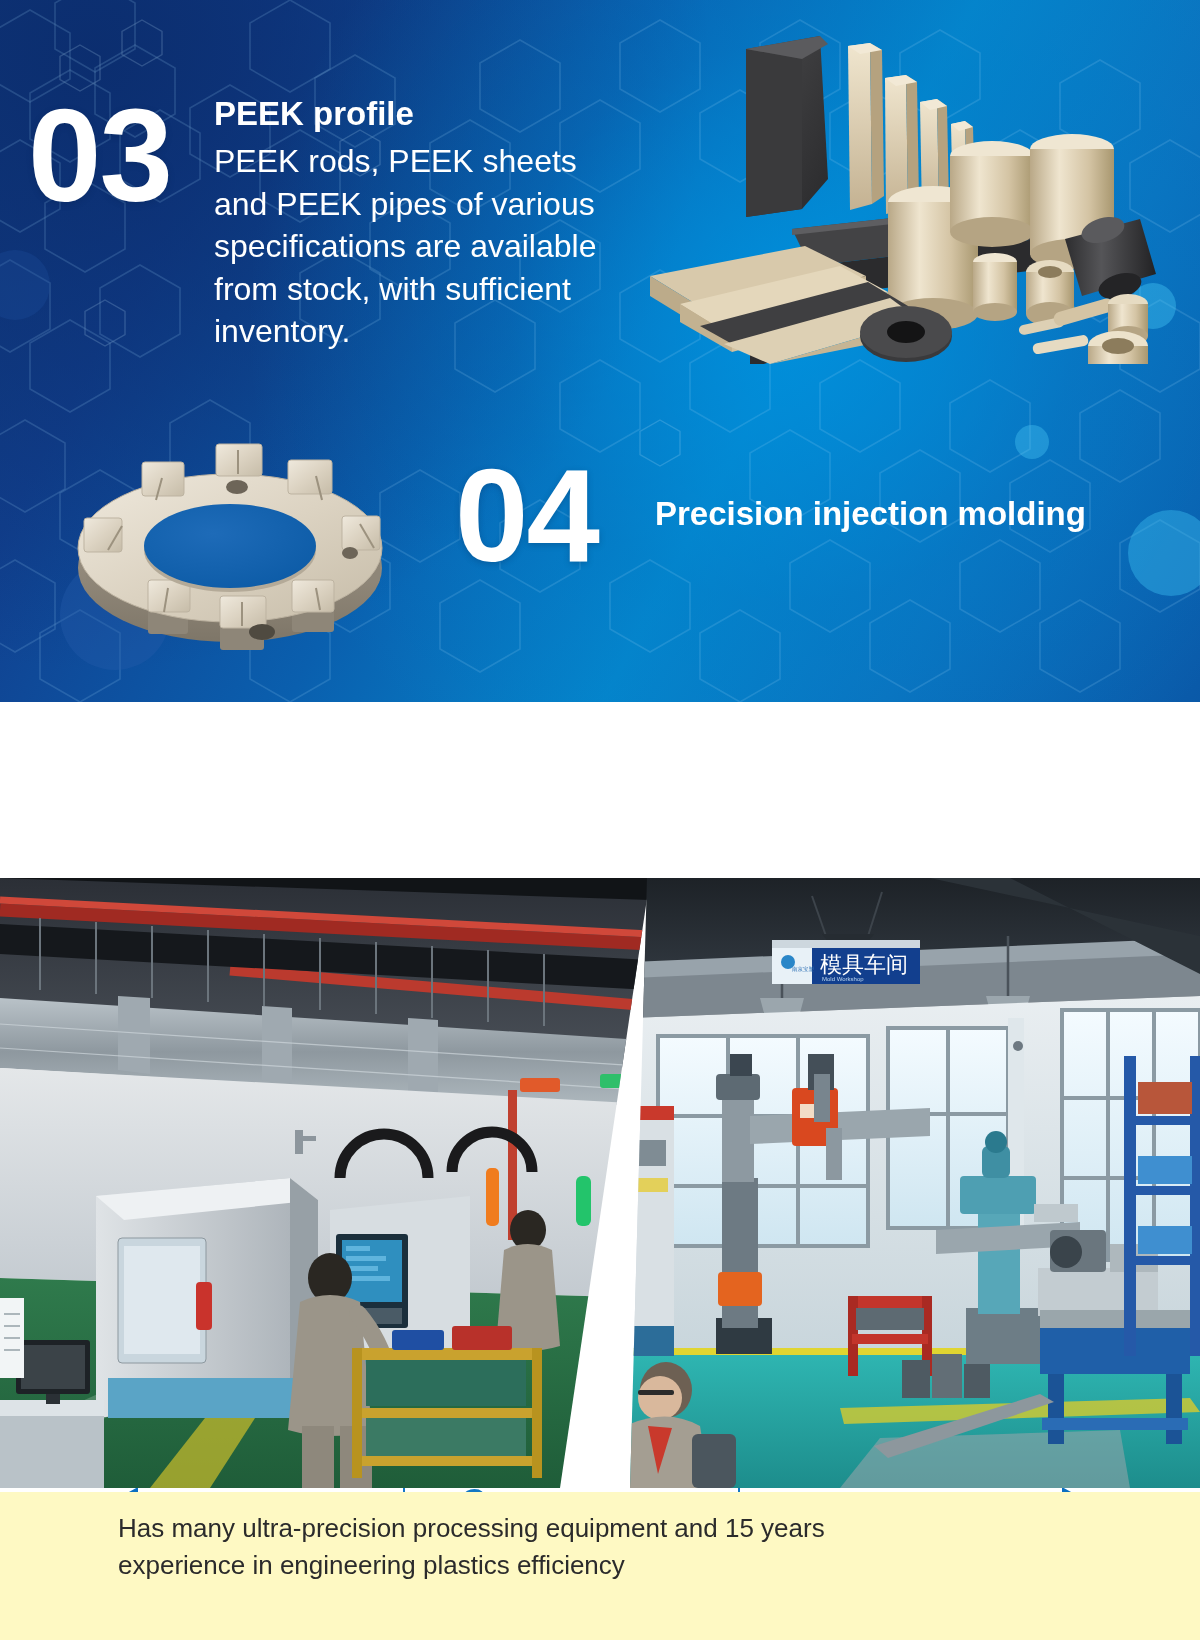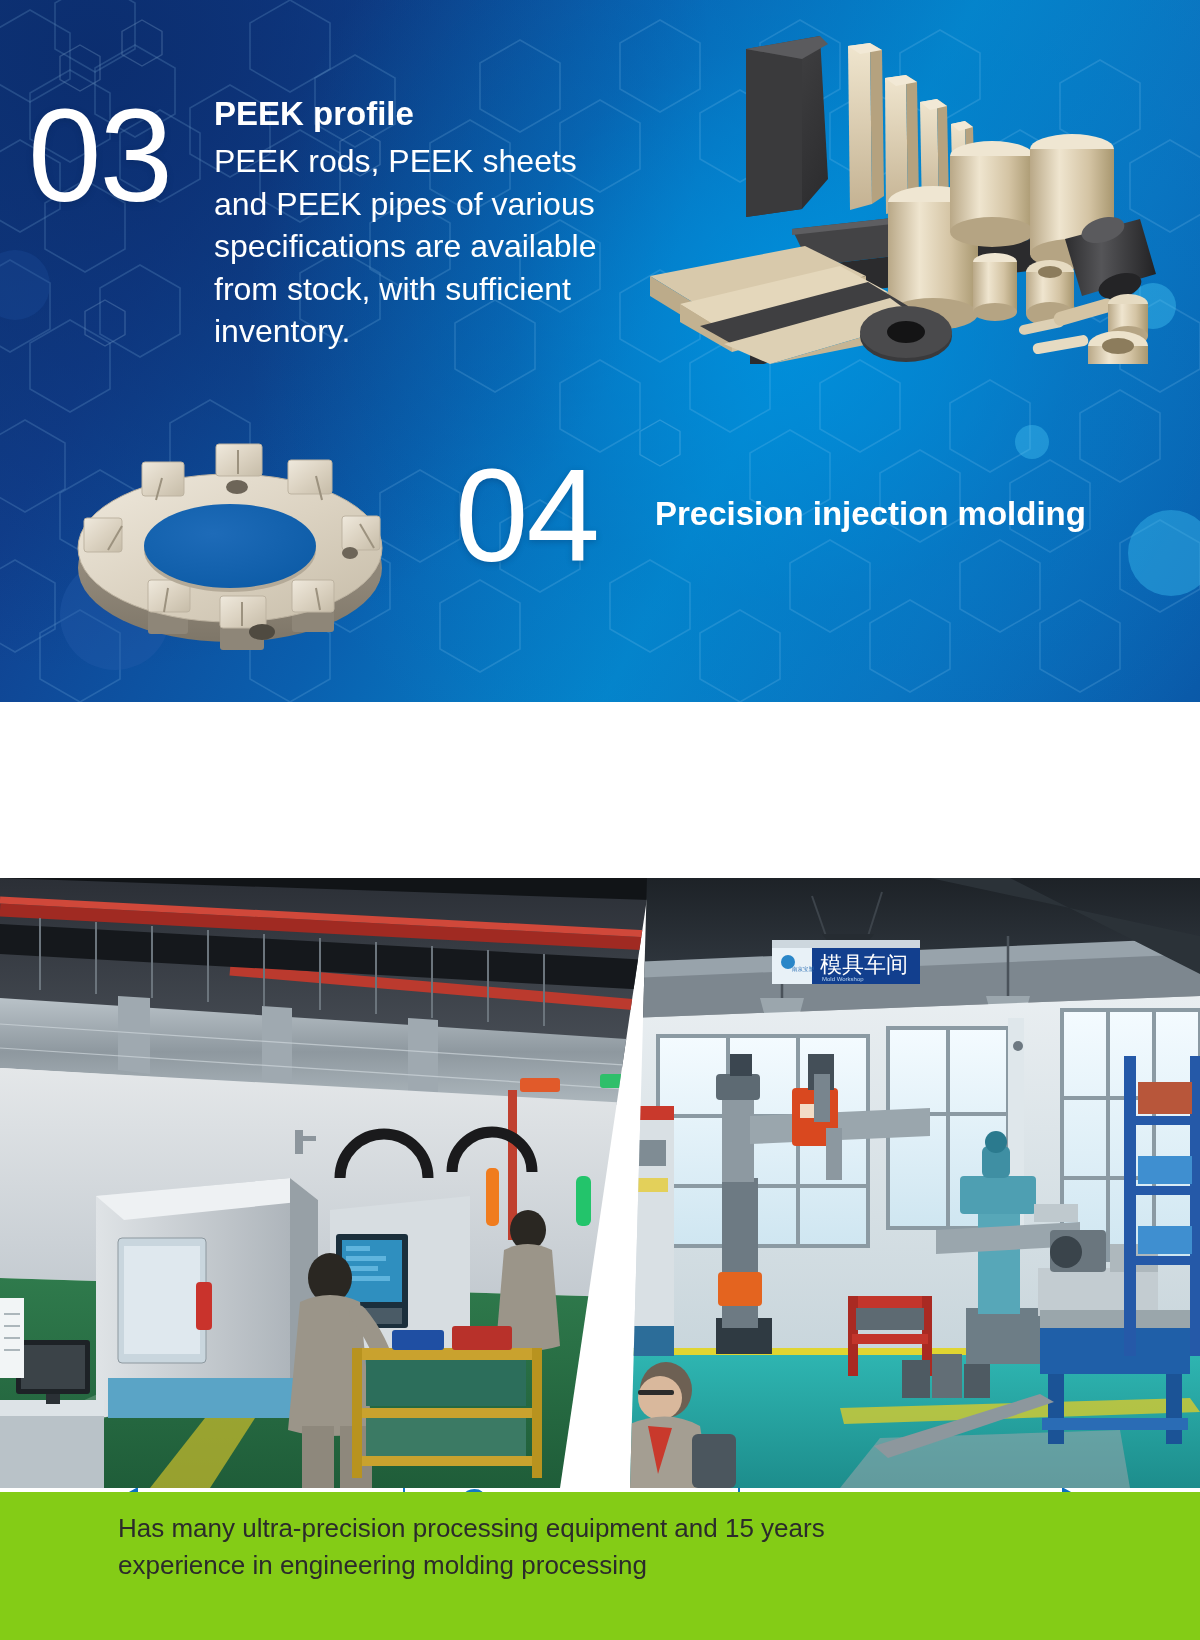--- a/index.html
+++ b/index.html
@@ -20,21 +20,21 @@
       radial-gradient(circle at 66% 46%, rgba(0,145,222,0.85) 0%, rgba(0,128,205,0.35) 32%, rgba(0,0,0,0) 62%),
       radial-gradient(circle at 8% 8%, rgba(11,45,110,0.95) 0%, rgba(11,45,110,0.0) 48%),
       linear-gradient(118deg, #123a7d 0%, #11408f 18%, #0a5fae 42%, #0585cb 62%, #0b72be 80%, #0a59a8 100%);
   }
   .hexlayer{ position:absolute; inset:0; opacity:.5; }
   .bokeh{ position:absolute; border-radius:50%; pointer-events:none; }
 
   
   .blk{ position:absolute; color:#fff; }
   .bignum{
-    font-size:132px; font-weight:normal; line-height:1; letter-spacing:-2px;
+    font-size:132px; font-weight:bold; line-height:1; letter-spacing:-2px;
     color:#fff; text-shadow:0 2px 6px rgba(0,30,70,.25);
   }
   .blk-title{ font-size:33px; font-weight:bold; line-height:1.1; }
   .blk-body{ font-size:32px; line-height:1.33; font-weight:400; }
 
   #blk03{ left:28px; top:90px; display:flex; align-items:flex-start; }
   #blk03 .bignum{ width:186px; }
   #blk03 .txt{ padding-top:6px; width:420px; }
   #blk03 .blk-title{ margin-bottom:8px; }
 
@@ -66,21 +66,21 @@
 
   
   .photos{ position:absolute; left:0; top:878px; width:1200px; height:610px; background:#fff; }
   .photo{ position:absolute; top:0; height:610px; overflow:hidden; }
   .photoL{ left:0; width:650px; clip-path:polygon(0 0, 650px 0, 560px 610px, 0 610px); }
   .photoR{ left:630px; width:570px; clip-path:polygon(17px 0, 570px 0, 570px 610px, 0 610px); }
 
   
   .caption{
     position:absolute; left:0; top:1492px; width:1200px; height:148px;
-    background:#84cc16; padding:18px 100px 0 118px;
+    background:#fef9c3; padding:18px 100px 0 118px;
   }
   .caption-line{ font-size:26px; color:#2b2b2b; line-height:1.42; }
 
   svg{ display:block; }
 </style>
 </head>
 <body>
 
 <section class="hero">
 
@@ -710,14 +710,14 @@
         <path d="M0,546 q38,-16 70,2 l10,62 L0,610 z" fill="#a49e92"></path>
         <path d="M18,548 l10,48 l14,-46 z" fill="#c9392c"></path>
         <rect x="62" y="556" width="44" height="54" rx="6" fill="#4b565e"></rect>
       </g>
     </svg>
   </div>
 </section>
 
 <section class="caption">
   <div class="caption-line">Has many ultra-precision processing equipment and 15 years</div>
-  <div class="caption-line">experience in engineering molding processing</div>
+  <div class="caption-line">experience in engineering plastics efficiency</div>
 </section>
 
 </body></html>

